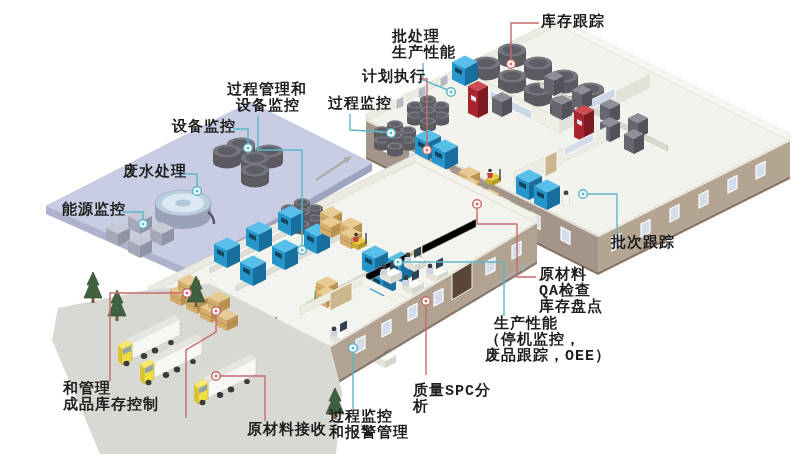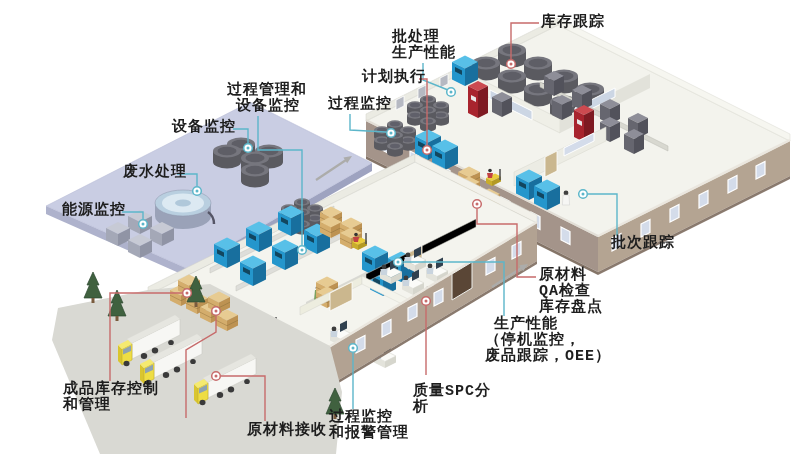--- a/index.html
+++ b/index.html
@@ -437,16 +437,16 @@
       <div>析</div>
     </div>
 <div class="lbl" style="left:329px;top:410px">
       <div>过程监控</div>
       <div>和报警管理</div>
     </div>
 <div class="lbl" style="left:247px;top:423px">
       <div>原材料接收</div>
     </div>
 <div class="lbl" style="left:63px;top:382px">
+      <div>和管理</div>
       <div>成品库存控制</div>
-      <div>和管理</div>
     </div>
 </div>
 
 </body></html>

